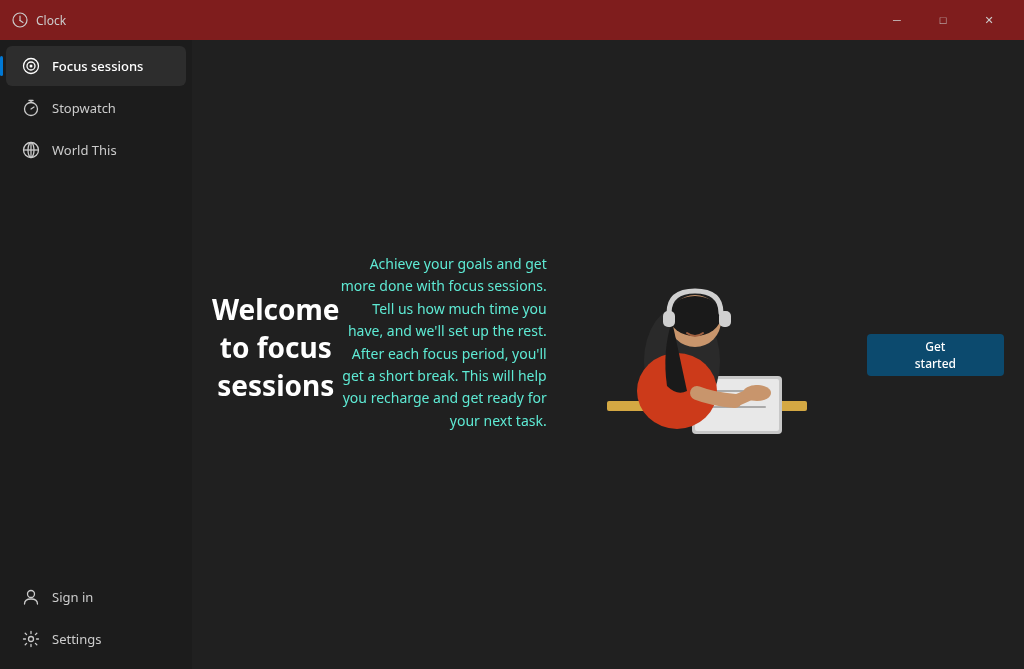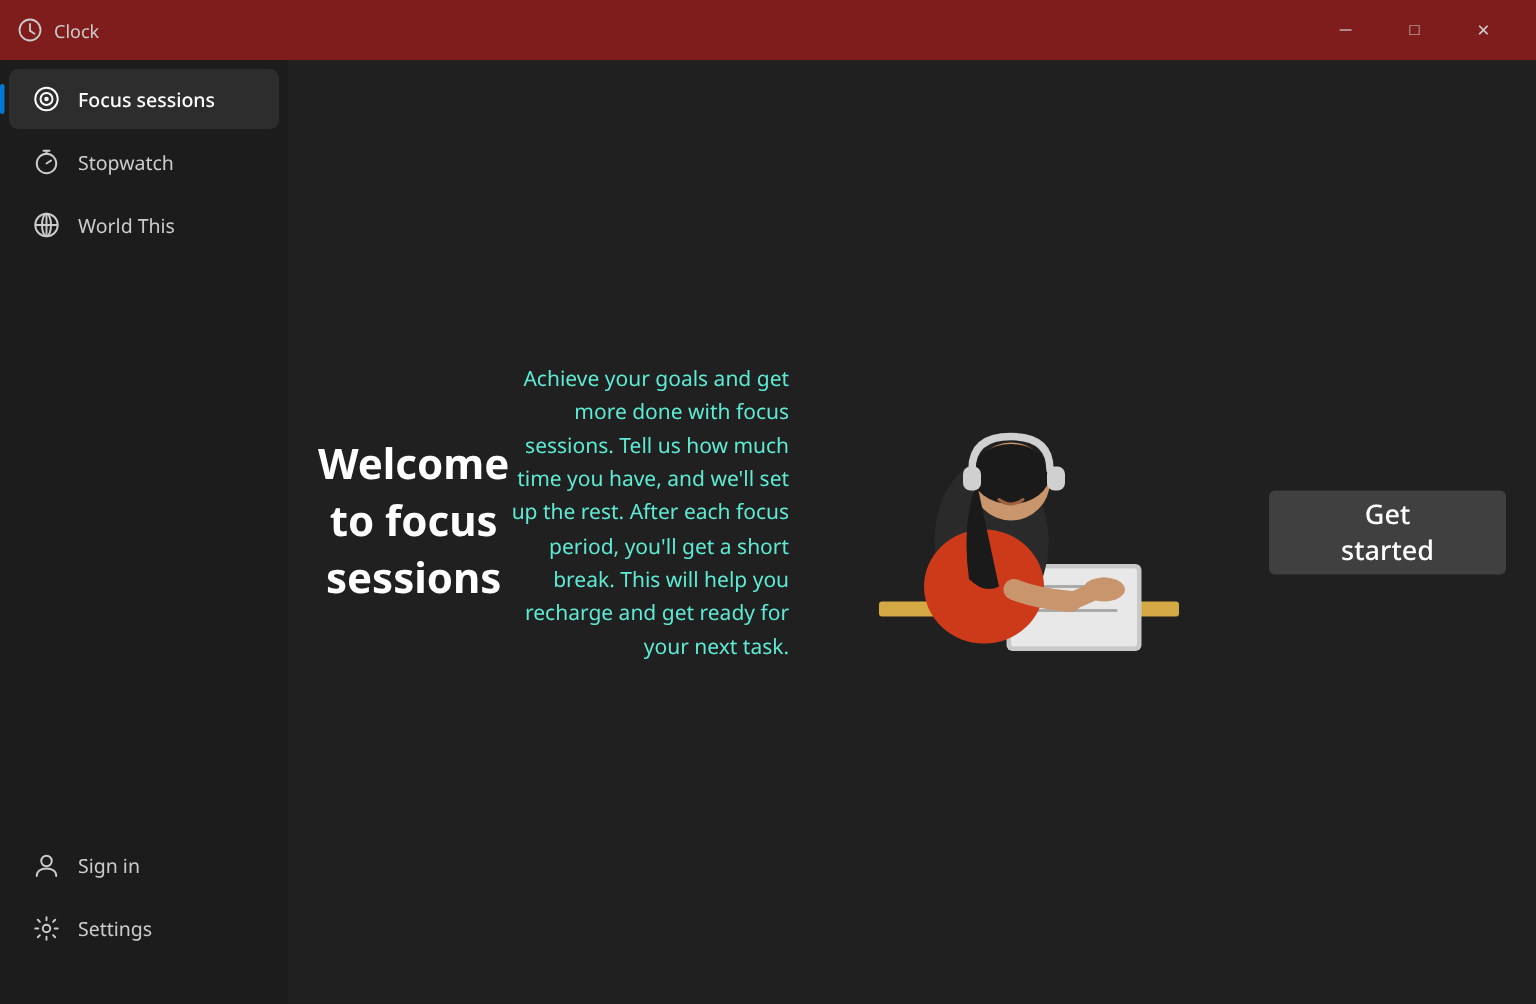--- a/index.html
+++ b/index.html
@@ -109,21 +109,21 @@
     }
     .sidebar-label {
       font-size: 13px;
       color: #ccc;
     }
     .sidebar-item.active .sidebar-label {
       color: #fff;
       font-weight: 500;
     }
     .sidebar-bottom {
-      padding-bottom: 28px;
+      padding-bottom: 8px;
     }
 
     
     .main-content {
       flex: 1;
       background: #202020;
       display: flex;
       flex-direction: row;
       align-items: center;
       justify-content: center;
@@ -149,26 +149,26 @@
     
     .illustration {
       width: 320px;
       height: 220px;
       margin-bottom: 28px;
       position: relative;
     }
 
     
     .get-started-btn {
-      background: #404040;
+      background: #0c4a6e;
       color: #fff;
       border: none;
       border-radius: 4px;
       padding: 4px 48px;
-      font-size: 18px;
+      font-size: 12px;
       font-weight: 500;
       cursor: pointer;
       font-family: inherit;
     }
 
     
     svg { display: block; }
   </style>
 </head>
 <body>

